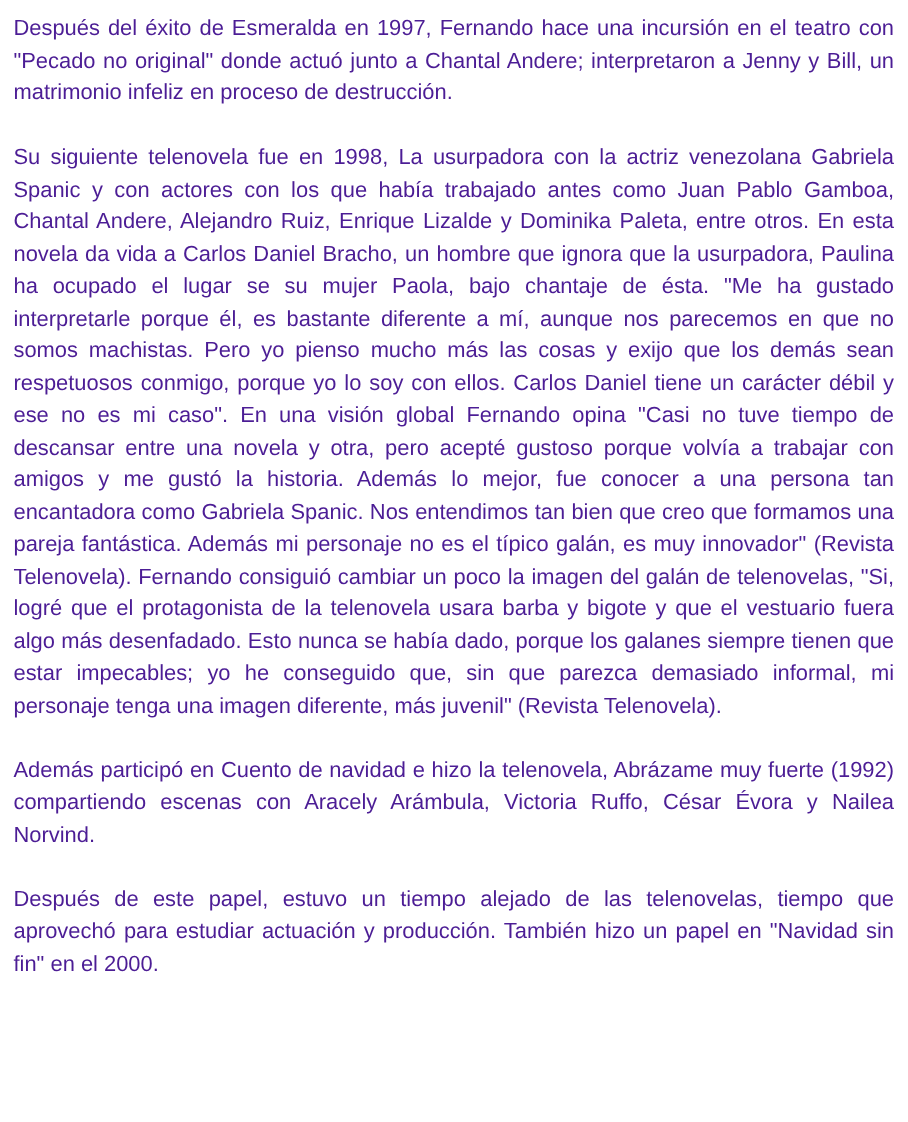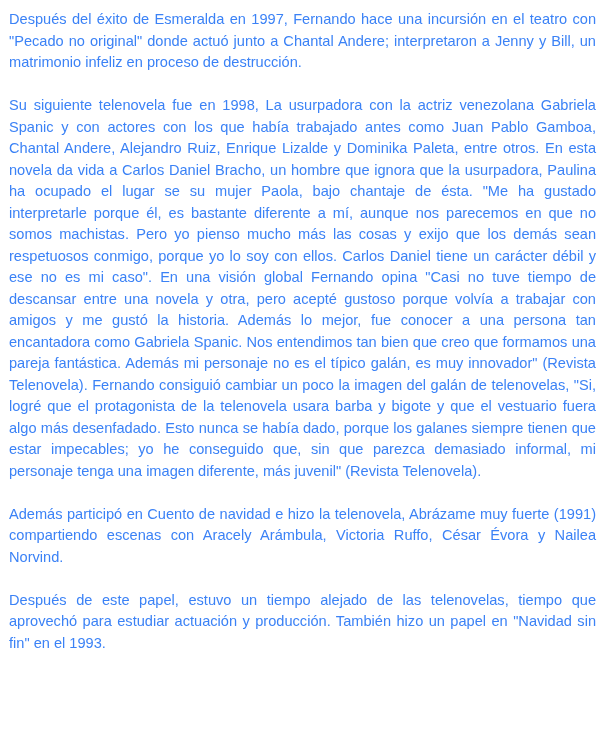--- a/index.html
+++ b/index.html
@@ -11,33 +11,33 @@
     box-sizing: border-box;
     width: 605px;
     min-height: 748px;
     padding: 9px 9px 12px 9px;
     background: #ffffff;
   }
   .doc-text {
     font-family: "Liberation Sans", "DejaVu Sans", sans-serif;
     font-size: 14.6px;
     line-height: 21.5px;
-    color: #3b82f6;
+    color: #4c1d95;
     text-align: justify;
   }
   .doc-text p {
     margin: 0 0 21.5px 0;
   }
   .doc-text p:last-child {
     margin-bottom: 0;
   }
 </style>
 </head>
 <body>
 
 <div class="page">
   <div class="doc-text">
     <p>Después del éxito de Esmeralda en 1997, Fernando hace una incursión en el teatro con "Pecado no original" donde actuó junto a Chantal Andere; interpretaron a Jenny y Bill, un matrimonio infeliz en proceso de destrucción.</p>
     <p>Su siguiente telenovela fue en 1998, La usurpadora con la actriz venezolana Gabriela Spanic y con actores con los que había trabajado antes como Juan Pablo Gamboa, Chantal Andere, Alejandro Ruiz, Enrique Lizalde y Dominika Paleta, entre otros. En esta novela da vida a Carlos Daniel Bracho, un hombre que ignora que la usurpadora, Paulina ha ocupado el lugar se su mujer Paola, bajo chantaje de ésta. "Me ha gustado interpretarle porque él, es bastante diferente a mí, aunque nos parecemos en que no somos machistas. Pero yo pienso mucho más las cosas y exijo que los demás sean respetuosos conmigo, porque yo lo soy con ellos. Carlos Daniel tiene un carácter débil y ese no es mi caso". En una visión global Fernando opina "Casi no tuve tiempo de descansar entre una novela y otra, pero acepté gustoso porque volvía a trabajar con amigos y me gustó la historia. Además lo mejor, fue conocer a una persona tan encantadora como Gabriela Spanic. Nos entendimos tan bien que creo que formamos una pareja fantástica. Además mi personaje no es el típico galán, es muy innovador" (Revista Telenovela). Fernando consiguió cambiar un poco la imagen del galán de telenovelas, "Si, logré que el protagonista de la telenovela usara barba y bigote y que el vestuario fuera algo más desenfadado. Esto nunca se había dado, porque los galanes siempre tienen que estar impecables; yo he conseguido que, sin que parezca demasiado informal, mi personaje tenga una imagen diferente, más juvenil" (Revista Telenovela).</p>
-    <p>Además participó en Cuento de navidad e hizo la telenovela, Abrázame muy fuerte (1991) compartiendo escenas con Aracely Arámbula, Victoria Ruffo, César Évora y Nailea Norvind.</p>
-    <p>Después de este papel, estuvo un tiempo alejado de las telenovelas, tiempo que aprovechó para estudiar actuación y producción. También hizo un papel en "Navidad sin fin" en el 1993.</p>
+    <p>Además participó en Cuento de navidad e hizo la telenovela, Abrázame muy fuerte (1992) compartiendo escenas con Aracely Arámbula, Victoria Ruffo, César Évora y Nailea Norvind.</p>
+    <p>Después de este papel, estuvo un tiempo alejado de las telenovelas, tiempo que aprovechó para estudiar actuación y producción. También hizo un papel en "Navidad sin fin" en el 2000.</p>
   </div>
 </div>
 
 </body></html>

